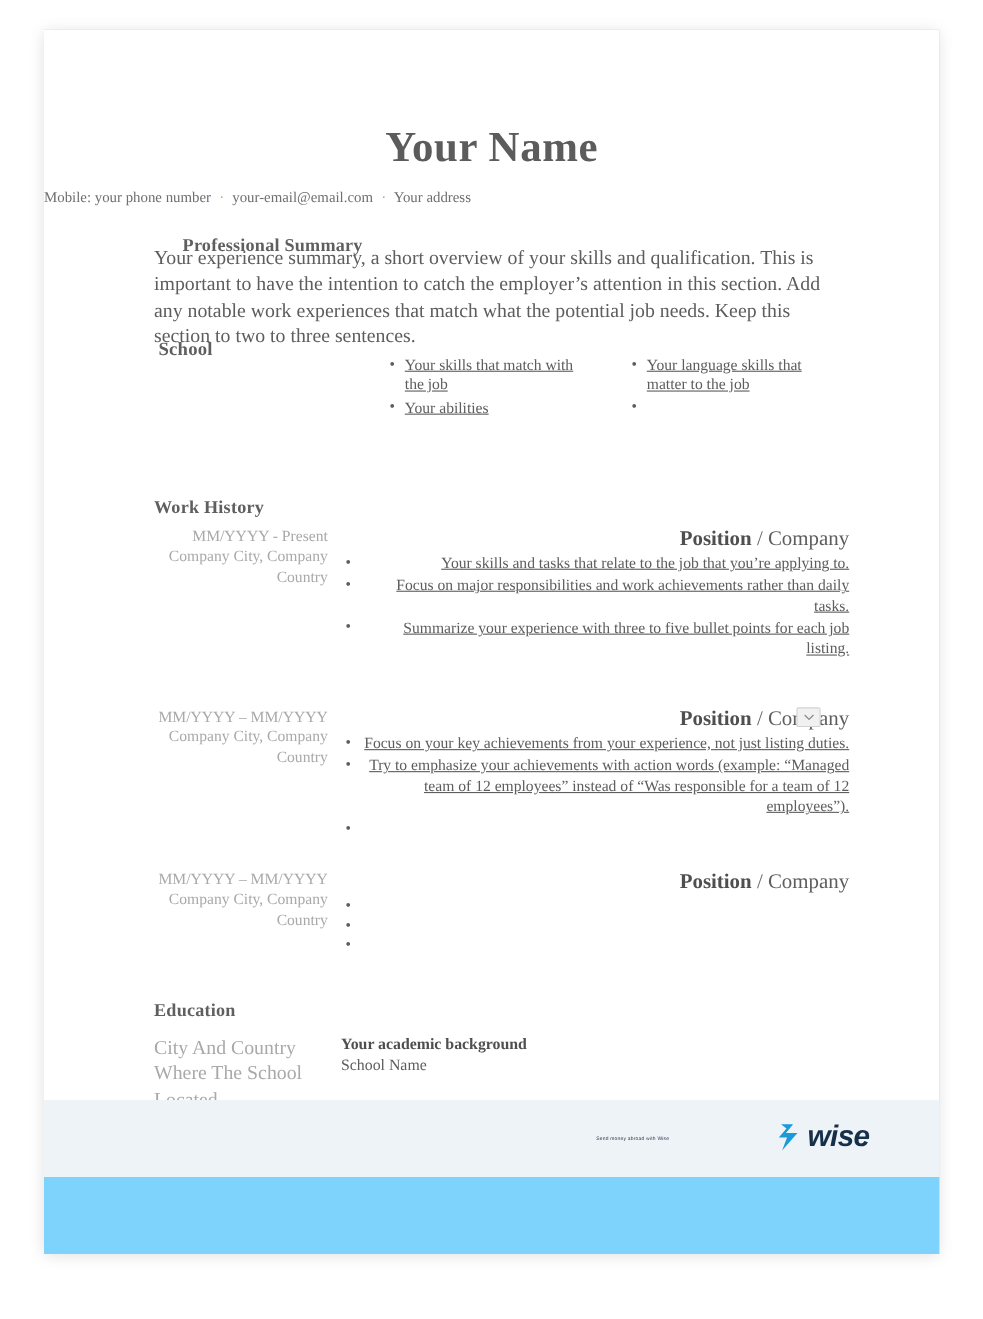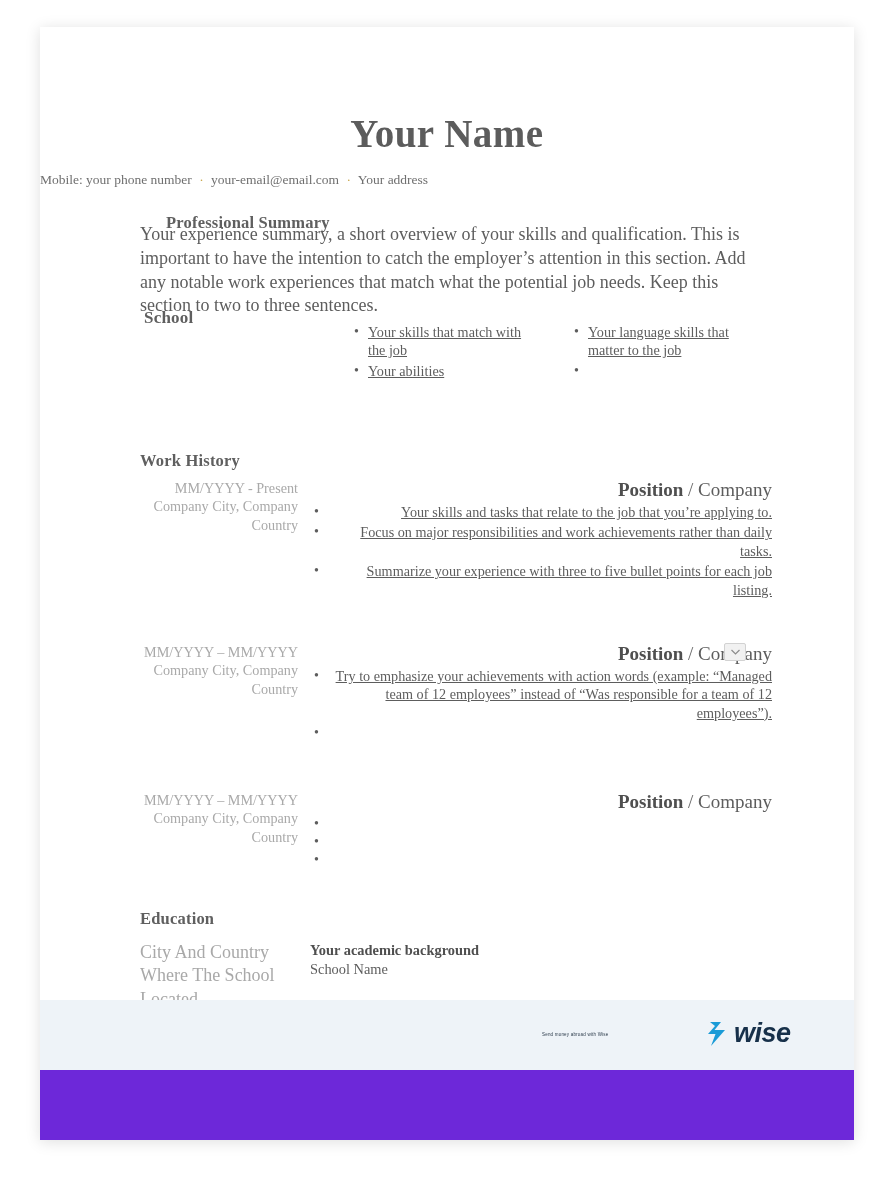--- a/index.html
+++ b/index.html
@@ -12,21 +12,21 @@
     background: #ffffff;
     font-family: "Liberation Serif", serif;
     overflow: hidden;
   }
   .page-shell {
     position: absolute;
     left: 40px;
     top: 27px;
     width: 814px;
     height: 1113px;
-    background: #6d28d9;
+    background: #7dd3fc;
     box-shadow: 0 2px 14px rgba(0,0,0,0.13);
   }
   .doc-body {
     position: relative;
     width: 814px;
     height: 1043px;
     background: #ffffff;
     box-sizing: border-box;
   }
 
@@ -303,20 +303,21 @@
     <div class="work-entry" style="top:616px;">
       <div class="entry-dates">
         <div>MM/YYYY – MM/YYYY</div>
         <div>Company City, Company Country</div>
       </div>
       <div class="entry-main">
         <div class="entry-heading">
           <b>Position</b><span class="slash"> / </span><span>Company</span>
         </div>
         <ul class="bullets">
+          <li>Focus on your key achievements from your experience, not just listing duties.</li>
           <li>Try to emphasize your achievements with action words (example: “Managed team of 12 employees” instead of “Was responsible for a team of 12 employees”).</li>
           <li class="empty"></li>
         </ul>
       </div>
     </div>
 
     <div class="work-entry" style="top:764px;">
       <div class="entry-dates">
         <div>MM/YYYY – MM/YYYY</div>
         <div>Company City, Company Country</div>

